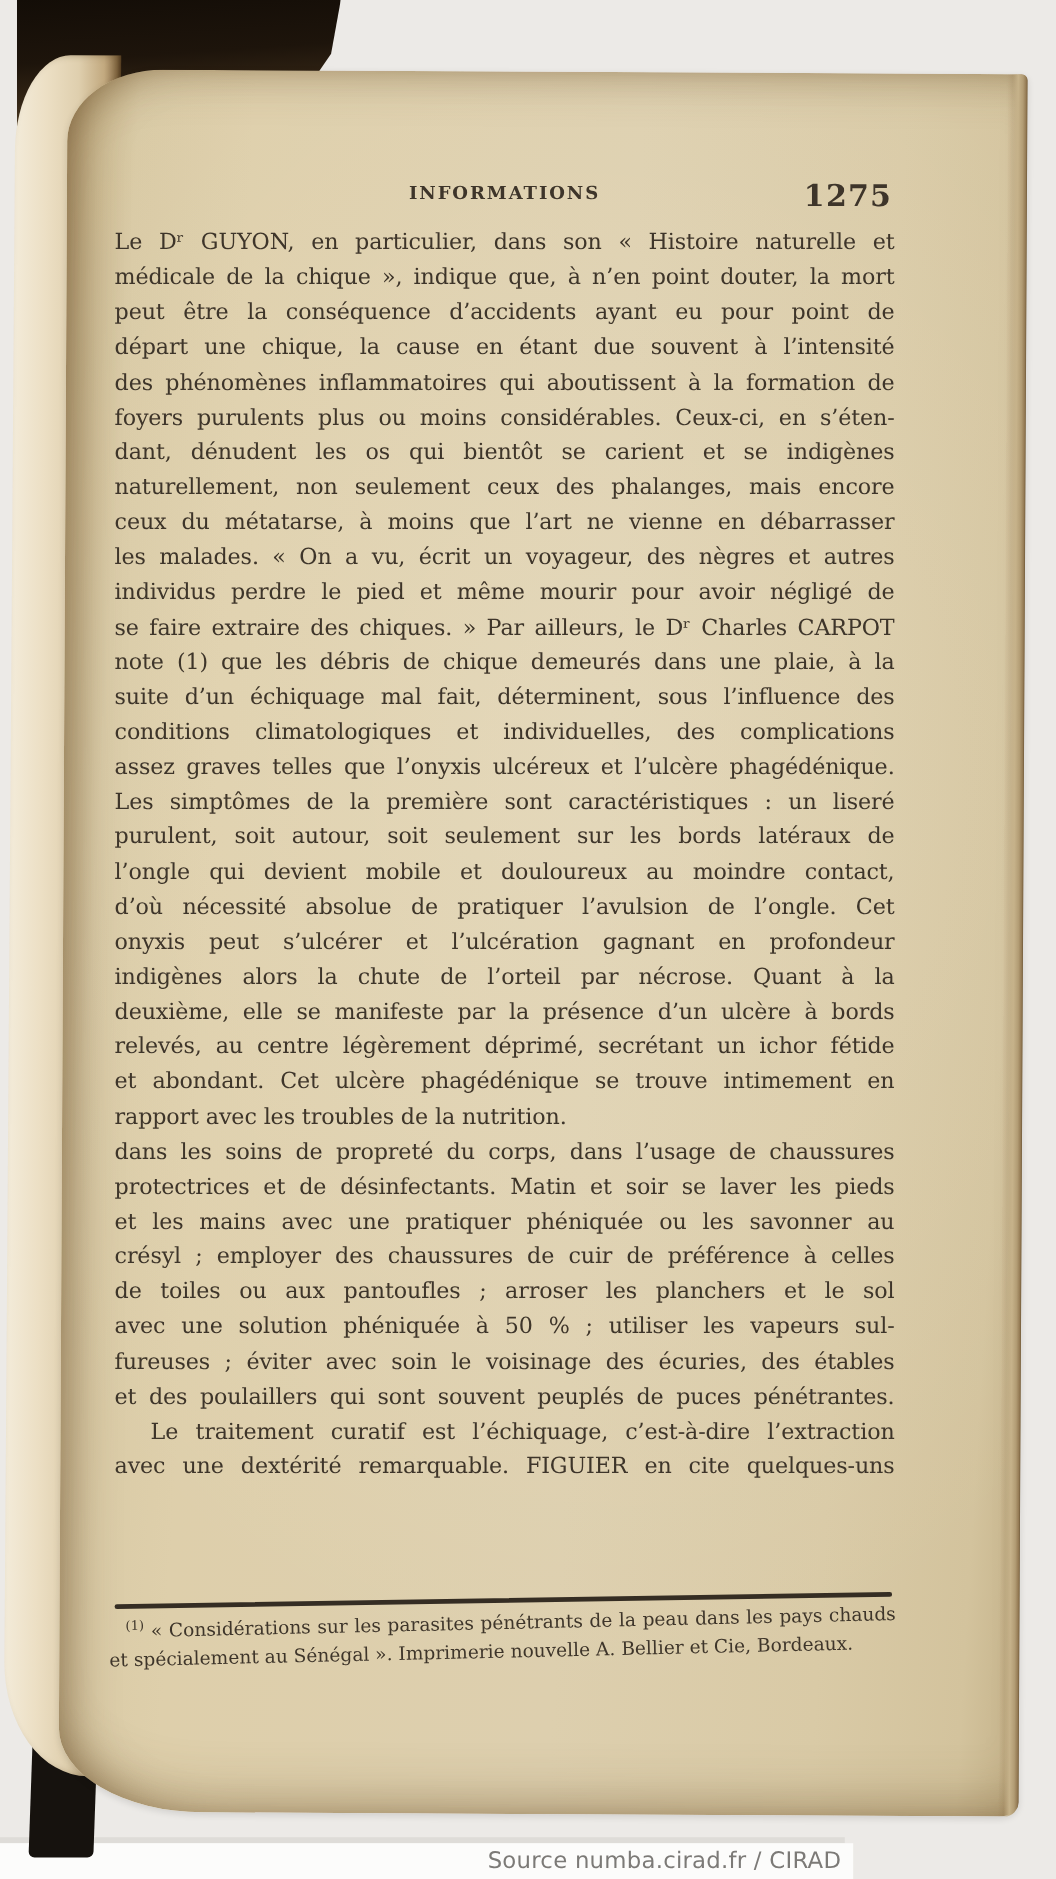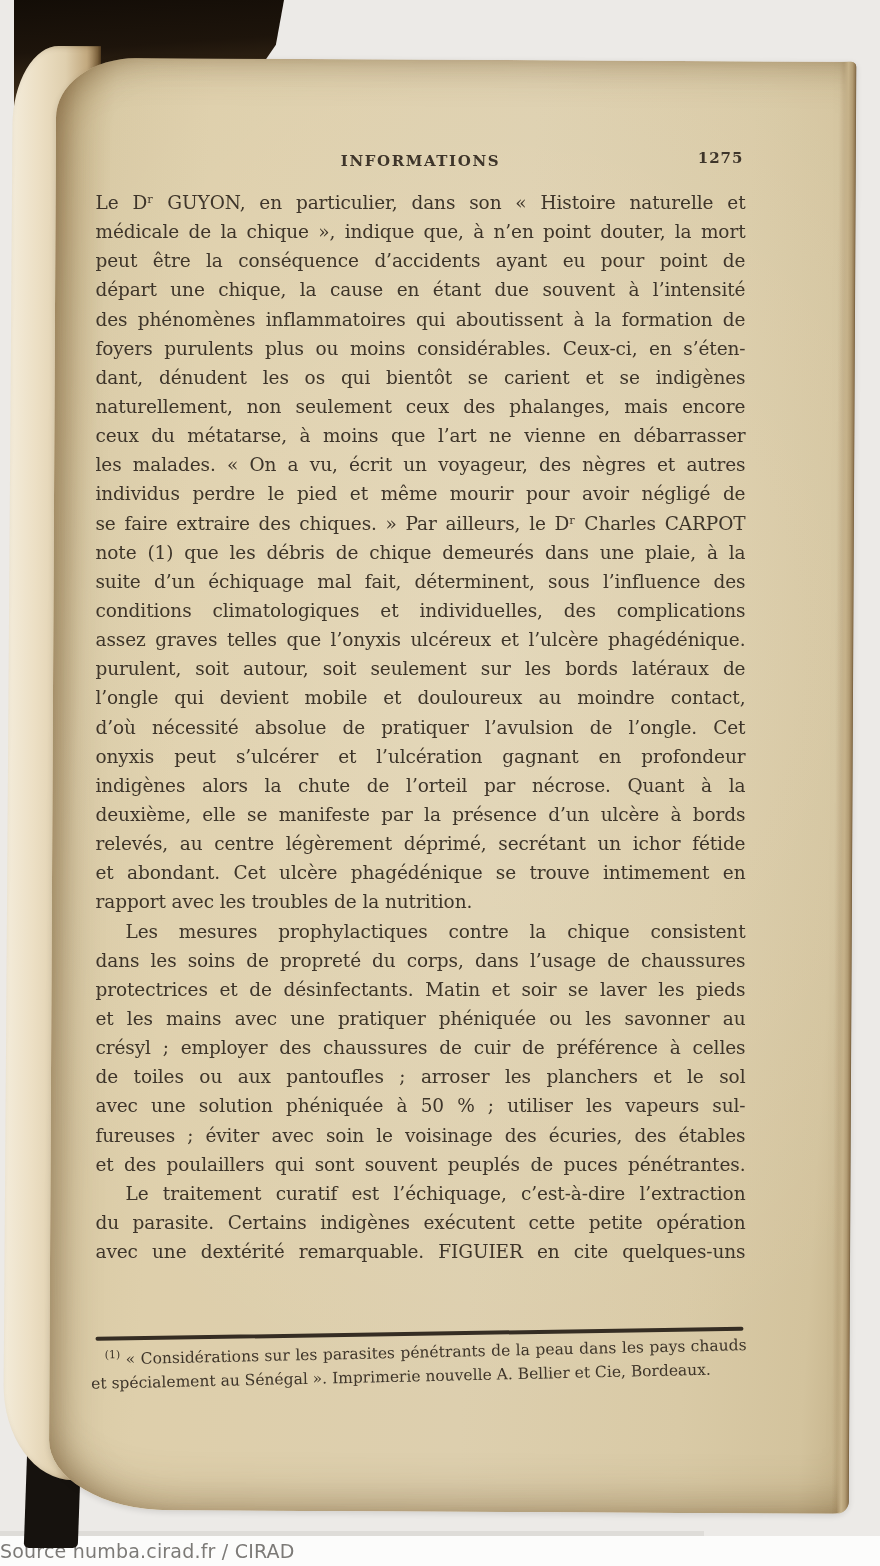--- a/index.html
+++ b/index.html
@@ -41,38 +41,38 @@
   
   .page-edge{position:absolute;top:0;right:0;width:17px;height:100%;
     border-radius:0 5px 12px 0;
     background:linear-gradient(90deg,rgba(0,0,0,0) 0%,rgba(150,120,80,.18) 28%,#c6b28a 55%,#b29c74 78%,#937953 94%,#6e5838 100%);}
 
   .content{position:absolute;inset:0;transform:rotate(-.3deg);transform-origin:400px 160px;color:var(--ink);}
 
   .header-row{position:absolute;left:40px;top:92px;width:650px;height:24px;}
   .running-title{position:absolute;left:0;width:100%;text-align:center;
     font-size:15px;font-weight:bold;letter-spacing:1.6px;}
-  .page-number{position:absolute;right:2px;top:-3px;font-size:15px;font-weight:bold;letter-spacing:1px;}
+  .page-number{position:absolute;right:2px;top:-3px;font-size:25px;font-weight:bold;letter-spacing:1px;}
 
   .body{position:absolute;left:40px;top:128px;width:650px;}
   .line{font-size:18.5px;line-height:29.15px;height:29.15px;letter-spacing:-.1px;
     text-align:justify;text-align-last:justify;white-space:normal;}
   .line.indent{text-indent:30px;}
   .line.end{text-align-last:left;}
 
   .footnote-rule{position:absolute;left:40px;top:1272px;width:648px;height:3.5px;
     background:#352d23;border-radius:2px;transform:rotate(-.9deg);}
   .footnote{position:absolute;left:36px;top:1284px;width:656px;transform:rotate(-1.3deg);
     transform-origin:0 100%;color:var(--ink);}
   .fn-line1{font-size:15.5px;line-height:24px;text-align:justify;text-align-last:justify;text-indent:14px;}
   .fn-sup{font-size:11px;vertical-align:super;}
   .fn-line2{font-size:15.5px;line-height:24px;}
 
-  .footer-bar{position:absolute;left:0;top:1536px;width:880px;height:30px;background:var(--footer-bg);
-    display:flex;align-items:center;}
+  .footer-bar{position:absolute;left:0;top:1536px;width:711px;height:30px;background:var(--footer-bg);
+    display:flex;align-items:center;justify-content:flex-end;padding-right:10px;}
   .footer-bar span{font-family:"DejaVu Sans","Liberation Sans",sans-serif;font-size:19px;
     color:var(--watermark-text);letter-spacing:.2px;}
 </style>
 </head>
 <body>
 
 <div class="scan">
   <div class="binding-top"></div>
   <div class="board-bottom"></div>
   <div class="page-curl"></div>
@@ -95,40 +95,39 @@
           <div class="line">dant, dénudent les os qui bientôt se carient et se indigènes</div>
           <div class="line">naturellement, non seulement ceux des phalanges, mais encore</div>
           <div class="line">ceux du métatarse, à moins que l’art ne vienne en débarrasser</div>
           <div class="line">les malades. « On a vu, écrit un voyageur, des nègres et autres</div>
           <div class="line">individus perdre le pied et même mourir pour avoir négligé de</div>
           <div class="line">se faire extraire des chiques. » Par ailleurs, le Dʳ Charles CARPOT</div>
           <div class="line">note (1) que les débris de chique demeurés dans une plaie, à la</div>
           <div class="line">suite d’un échiquage mal fait, déterminent, sous l’influence des</div>
           <div class="line">conditions climatologiques et individuelles, des complications</div>
           <div class="line">assez graves telles que l’onyxis ulcéreux et l’ulcère phagédénique.</div>
+          <div class="line">Les simptômes de la première sont caractéristiques : un liseré</div>
           <div class="line">purulent, soit autour, soit seulement sur les bords latéraux de</div>
           <div class="line">l’ongle qui devient mobile et douloureux au moindre contact,</div>
           <div class="line">d’où nécessité absolue de pratiquer l’avulsion de l’ongle. Cet</div>
           <div class="line">onyxis peut s’ulcérer et l’ulcération gagnant en profondeur</div>
           <div class="line">indigènes alors la chute de l’orteil par nécrose. Quant à la</div>
           <div class="line">deuxième, elle se manifeste par la présence d’un ulcère à bords</div>
           <div class="line">relevés, au centre légèrement déprimé, secrétant un ichor fétide</div>
           <div class="line">et abondant. Cet ulcère phagédénique se trouve intimement en</div>
           <div class="line end">rapport avec les troubles de la nutrition.</div>
-          <div class="line indent">Les mesures prophylactiques contre la chique consistent</div>
           <div class="line">dans les soins de propreté du corps, dans l’usage de chaussures</div>
           <div class="line">protectrices et de désinfectants. Matin et soir se laver les pieds</div>
           <div class="line">et les mains avec une pratiquer phéniquée ou les savonner au</div>
           <div class="line">crésyl ; employer des chaussures de cuir de préférence à celles</div>
           <div class="line">de toiles ou aux pantoufles ; arroser les planchers et le sol</div>
           <div class="line">avec une solution phéniquée à 50 % ; utiliser les vapeurs sul-</div>
           <div class="line">fureuses ; éviter avec soin le voisinage des écuries, des étables</div>
           <div class="line">et des poulaillers qui sont souvent peuplés de puces pénétrantes.</div>
           <div class="line indent">Le traitement curatif est l’échiquage, c’est-à-dire l’extraction</div>
-          <div class="line">du parasite. Certains indigènes exécutent cette petite opération</div>
           <div class="line">avec une dextérité remarquable. FIGUIER en cite quelques-uns</div>
         </div>
 
       <div class="footnote-rule"></div>
       <div class="footnote">
         <div class="fn-line1"><sup class="fn-sup">(1)</sup> <span>« Considérations sur les parasites pénétrants de la peau dans les pays chauds</span></div>
         <div class="fn-line2">et spécialement au Sénégal ». Imprimerie nouvelle A. Bellier et Cie, Bordeaux.</div>
       </div>
     </div>
   </div>

